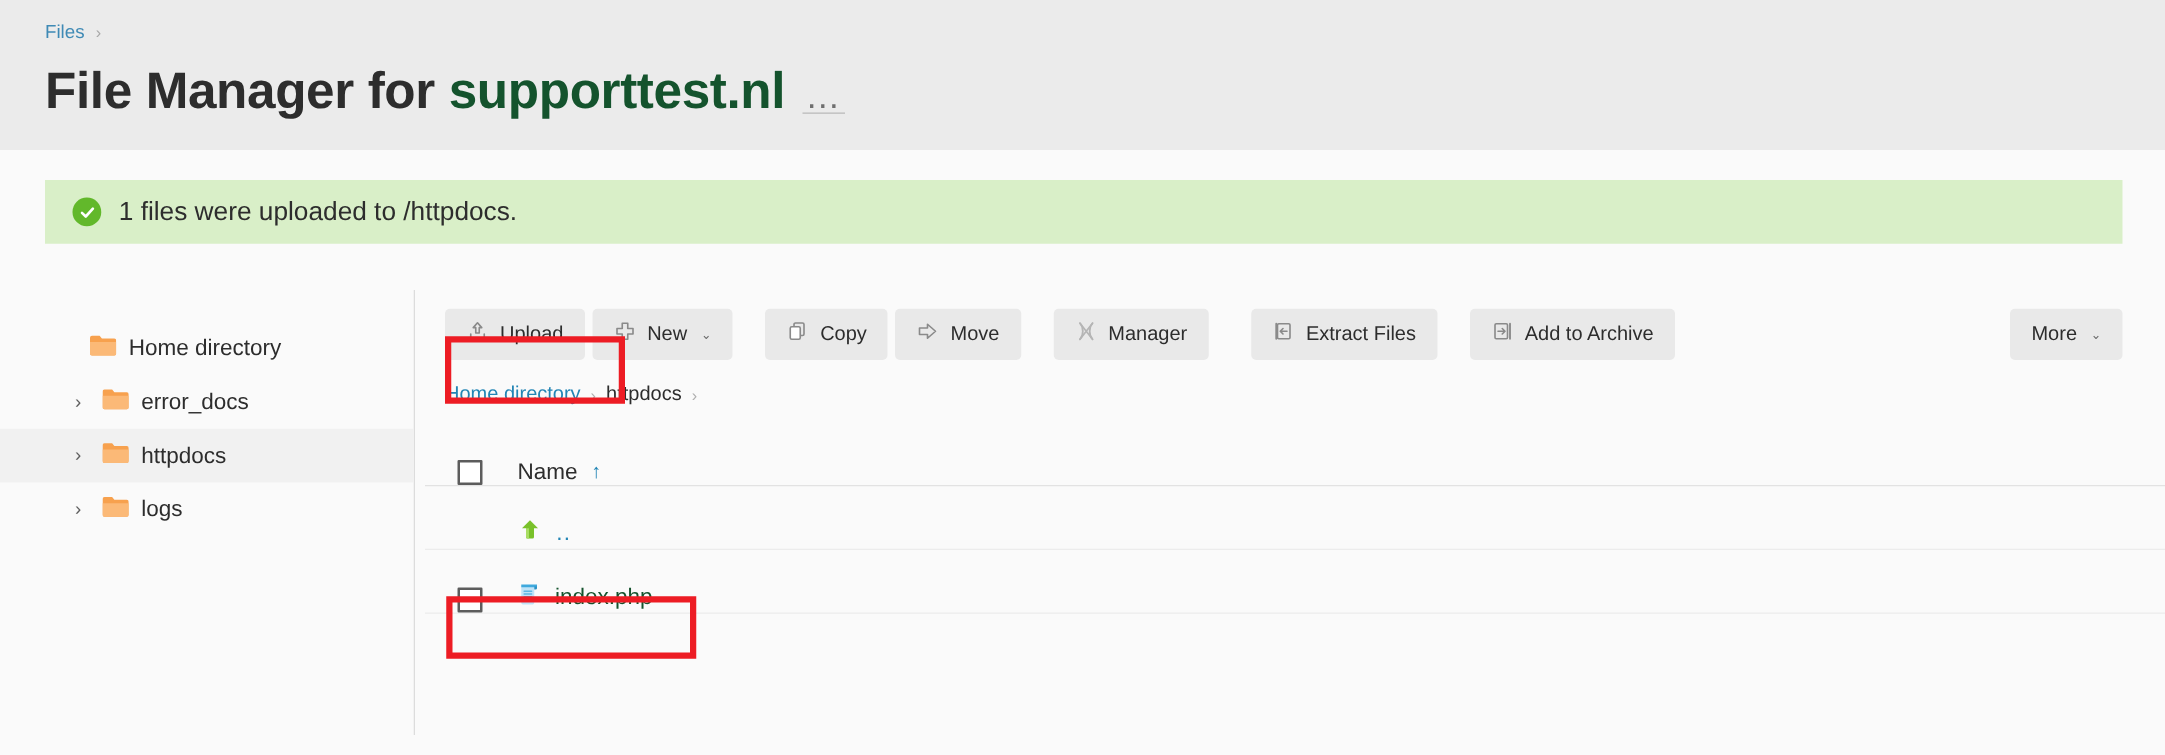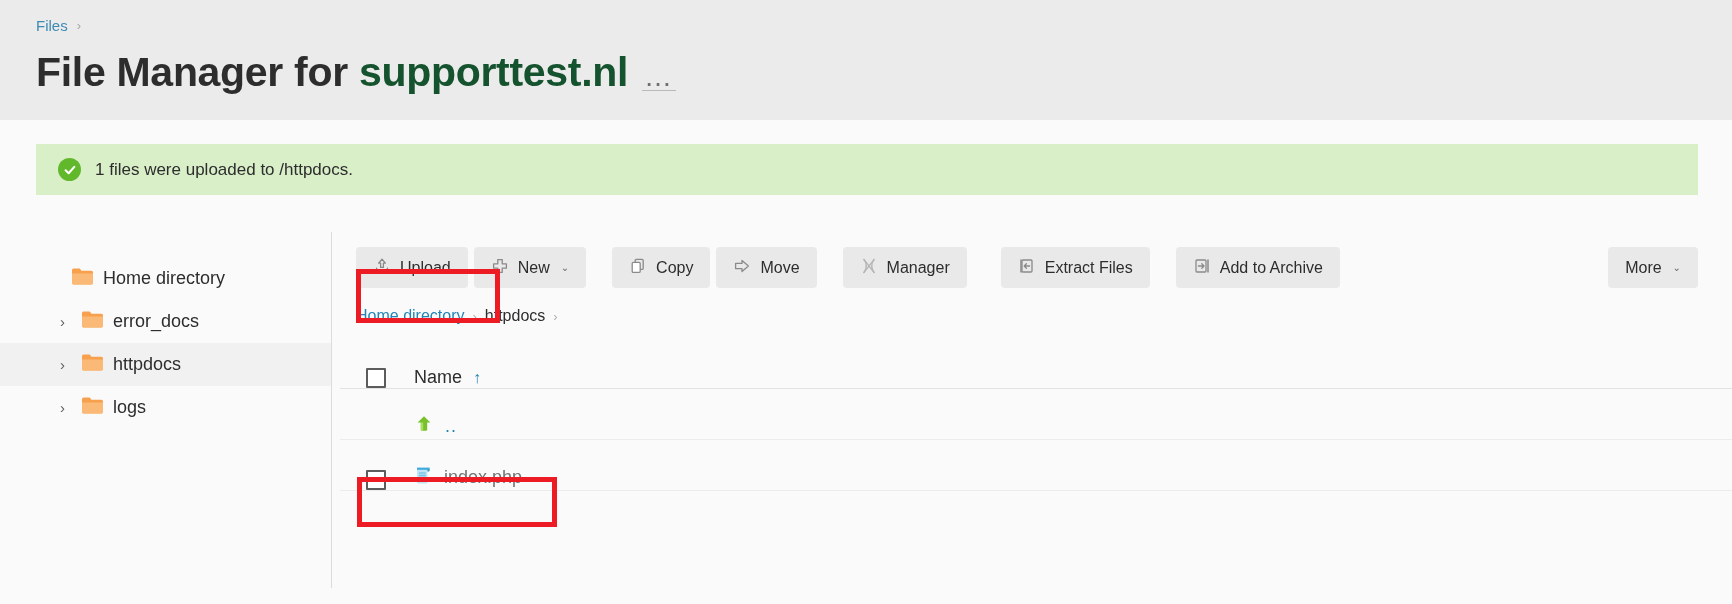--- a/index.html
+++ b/index.html
@@ -73,21 +73,21 @@
     box-sizing: border-box;
   }
   .alert {
     background: #d9efc8;
     height: 51px;
     display: flex;
     align-items: center;
     gap: 14px;
     padding: 0 22px;
     box-sizing: border-box;
-    font-size: 17px;
+    font-size: 21px;
     color: #2d2d2d;
   }
   .check-icon {
     width: 23px;
     height: 23px;
     border-radius: 50%;
     background: #62b82b;
     display: inline-flex;
     align-items: center;
     justify-content: center;
@@ -213,21 +213,21 @@
     box-sizing: border-box;
   }
   .ft-name {
     display: flex;
     align-items: center;
     gap: 11px;
     font-size: 18px;
   }
   .ft-head .ft-name { color: #2d2d2d; }
   .sort-arrow { color: #2285b5; font-size: 16px; }
-  .file-link { color: #737373; cursor: pointer; }
+  .file-link { color: #14532d; cursor: pointer; }
   .updir-link { color: #2285b5; cursor: pointer; letter-spacing: 1px; }
 
   
   .hl {
     position: absolute;
     border: 5px solid #ed1c24;
     box-sizing: border-box;
     pointer-events: none;
     z-index: 30;
   }

